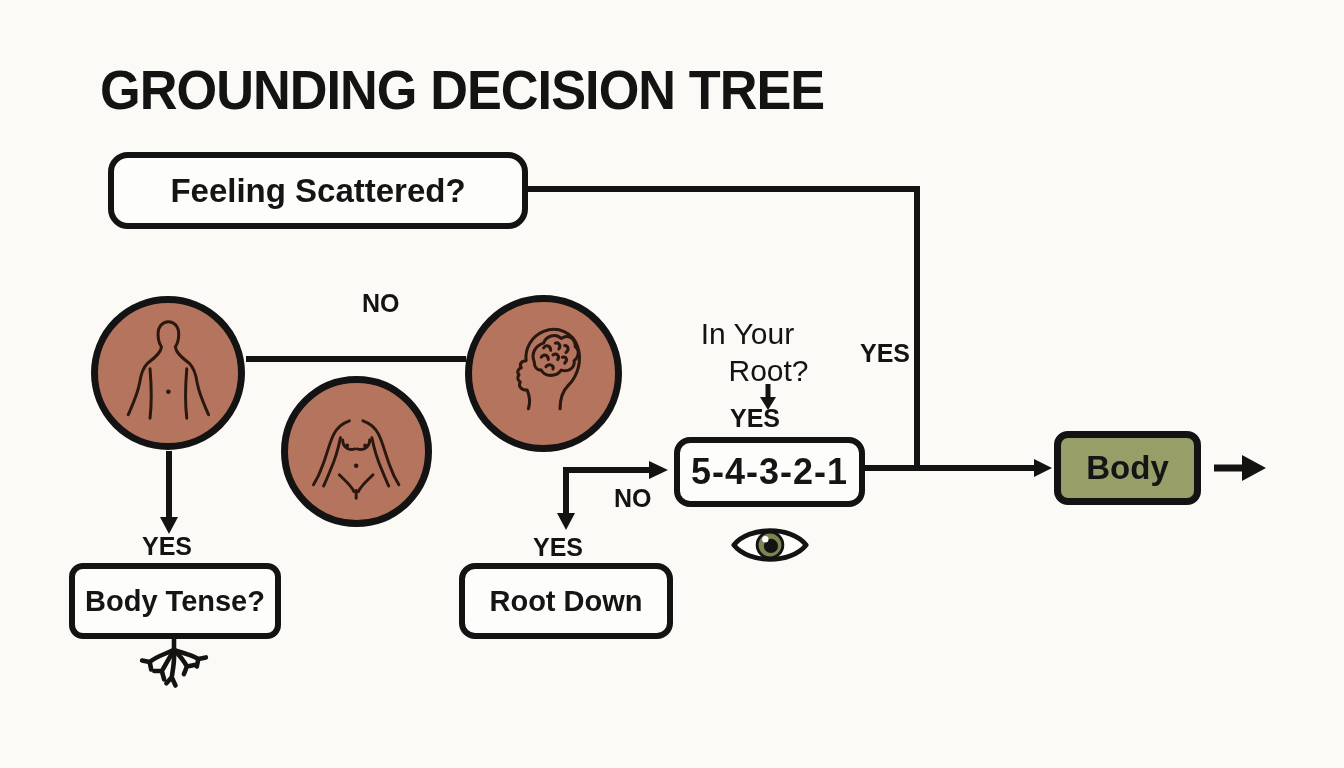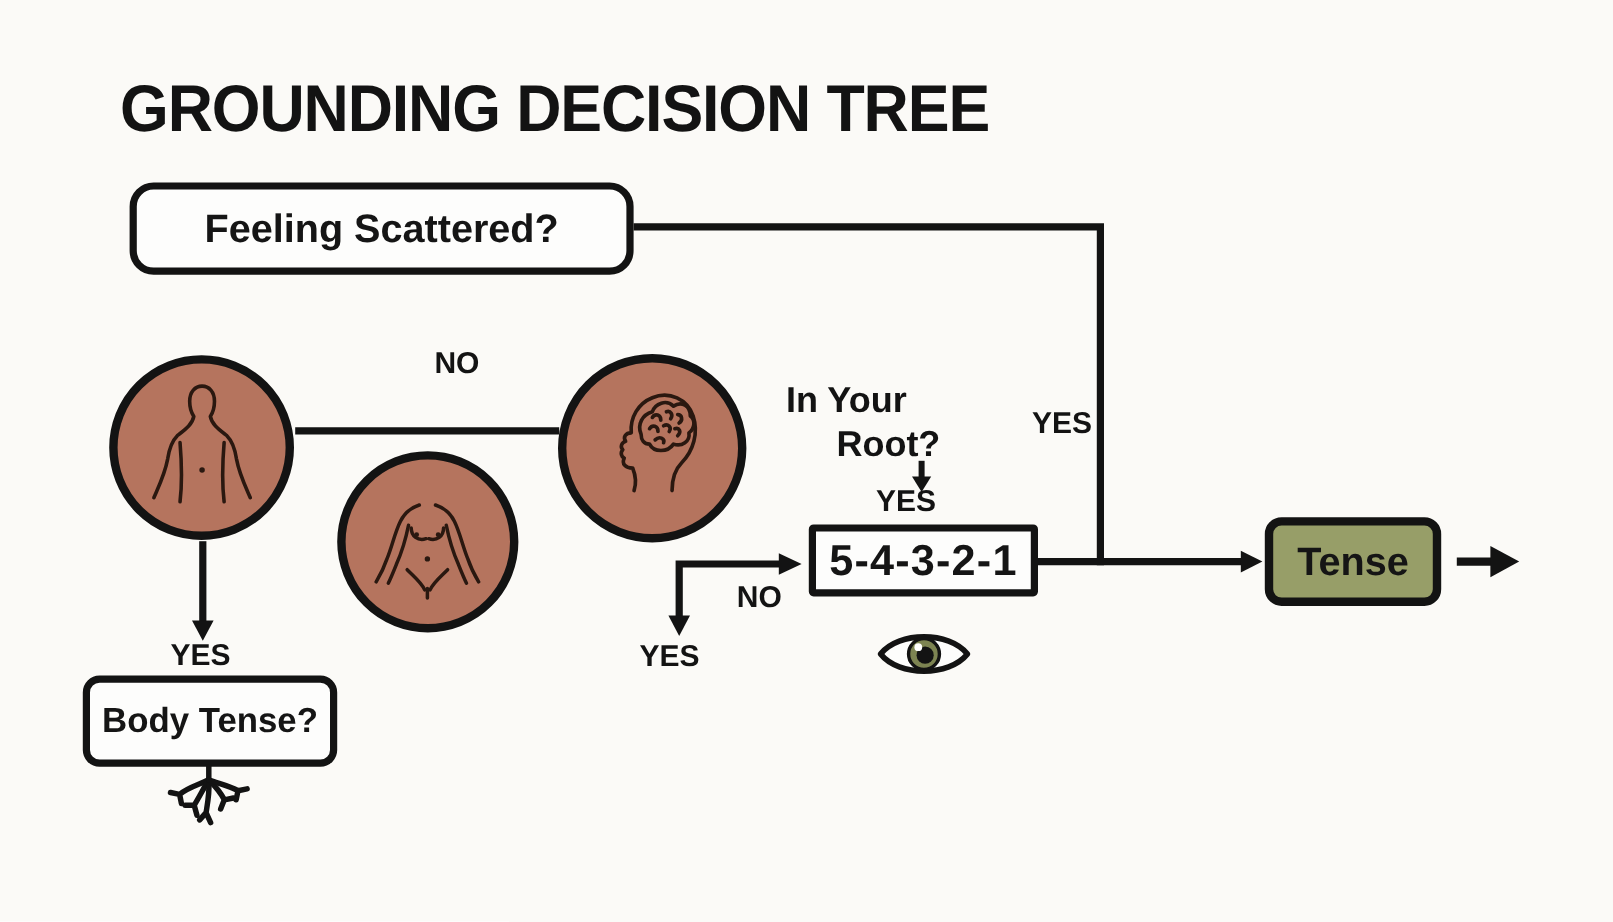--- a/index.html
+++ b/index.html
@@ -20,21 +20,21 @@
 
   .node{
     position:absolute;box-sizing:border-box;
     background:var(--node-fill);border:6px solid var(--ink);
     display:flex;align-items:center;justify-content:center;
     color:#151515;font-weight:bold;white-space:nowrap;
   }
   .node-feeling{left:108px;top:152px;width:420px;height:77px;border-radius:20px;font-size:33px;}
   .node-body-tense{left:69px;top:563px;width:212px;height:76px;border-radius:14px;font-size:29px;}
   .node-root-down{left:459px;top:563px;width:214px;height:76px;border-radius:16px;font-size:29px;}
-  .node-countdown{left:674px;top:437px;width:191px;height:60px;border-radius:4px;font-size:36px;letter-spacing:1px;}
+  .node-countdown{left:674px;top:437px;width:191px;height:70px;border-radius:16px;font-size:36px;letter-spacing:1px;}
   .node-exit{left:1054px;top:431px;width:147px;height:74px;border-radius:14px;border-width:7px;background:var(--exit-fill);font-size:33px;}
 
   .circle{
     position:absolute;box-sizing:border-box;border-radius:50%;
     background:var(--circle-fill);border:7px solid var(--ink);
     display:flex;align-items:center;justify-content:center;
   }
   .circle-body {left:91px; top:296px;width:154px;height:154px;}
   .circle-torso{left:281px;top:376px;width:151px;height:151px;}
   .circle-brain{left:465px;top:295px;width:157px;height:157px;}
@@ -46,21 +46,21 @@
     position:absolute;font-weight:bold;color:var(--ink);
     font-size:25px;text-align:left;white-space:nowrap;
   }
   .lbl-no-top   {left:362px;top:289px;width:55px;}
   .lbl-yes-body {left:142px;top:532px;width:65px;}
   .lbl-yes-root {left:533px;top:533px;width:65px;}
   .lbl-no-mid   {left:614px;top:484px;width:58px;}
   .lbl-yes-head {left:730px;top:404px;width:76px;}
   .lbl-yes-exit {left:828px;top:339px;width:82px;text-align:right;}
 
-  .question{position:absolute;left:655px;top:315px;width:185px;font-weight:bold;font-size:30px;color:var(--ink);line-height:37px;text-align:left;}
+  .question{position:absolute;left:655px;top:315px;width:185px;font-weight:normal;font-size:30px;color:var(--ink);line-height:37px;text-align:center;}
   .question .q2{display:block;margin-left:42px;}
 
   .connectors{position:absolute;left:0;top:0;pointer-events:none;}
   .connectors line,.connectors polyline{fill:none;stroke:var(--ink);stroke-width:6;stroke-linejoin:miter;}
   .connectors .thin{stroke-width:5;}
   .connectors .thick{stroke-width:7;}
   .connectors polygon{fill:var(--ink);stroke:none;}
 
   .eye{position:absolute;left:730px;top:521px;width:80px;height:48px;}
   .roots{position:absolute;left:136px;top:637px;width:76px;height:56px;}
@@ -96,27 +96,30 @@
   </svg>
 
   <div class="node node-feeling">
     <span>Feeling Scattered?</span>
   </div>
 
   <div class="node node-body-tense">
     <span>Body Tense?</span>
   </div>
 
+  <div class="node node-root-down">
+    <span>Root Down</span>
+  </div>
 
   <div class="node node-countdown">
     <span>5-4-3-2-1</span>
   </div>
 
   <div class="node node-exit">
-    <span>Tense</span>
+    <span>Body</span>
   </div>
 
   <div class="circle circle-body">
     <svg class="lineart" viewBox="0 0 100 100">
       <path d="M15,86 C18,79 23,69 25,58 C26,51 28,45 32,41 C37,37 43,33 44,27 C42,24 41,20 41,16 C41,9 45,5 50,5 C55,5 59,9 59,16 C59,20 58,24 56,27 C57,33 63,37 68,41 C72,45 74,51 75,58 C77,69 82,79 85,86"></path>
       <path d="M34,46 C35,58 36,72 34,89"></path>
       <path d="M66,46 C65,58 64,72 66,89"></path>
       <circle class="dot" cx="50" cy="66" r="2"></circle>
     </svg>
   </div>

